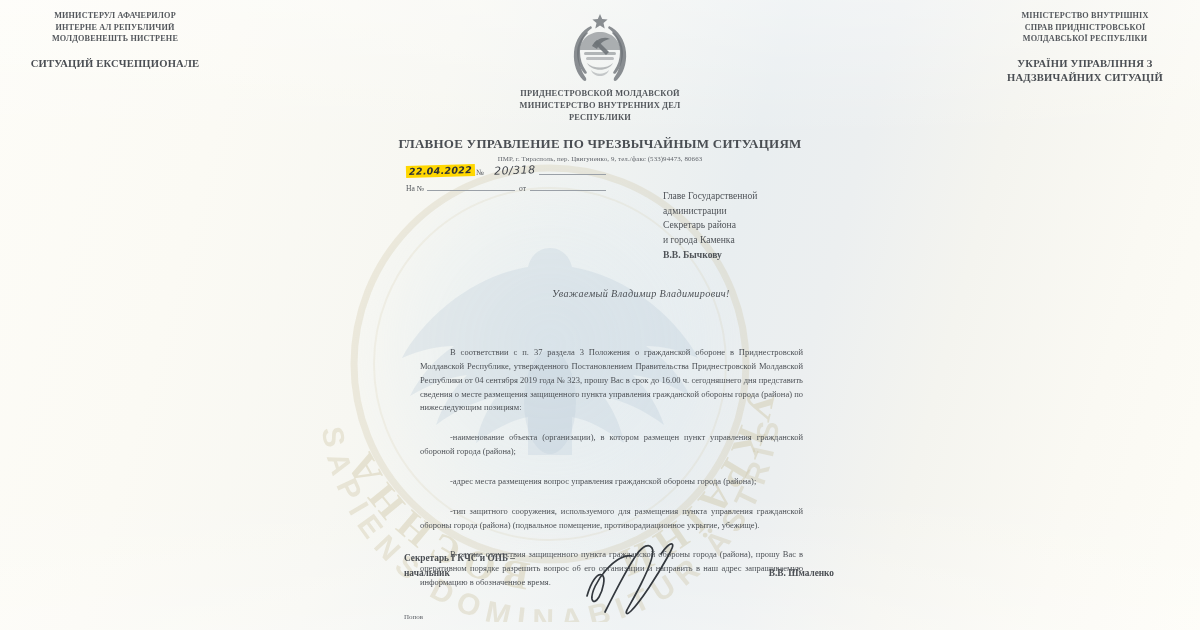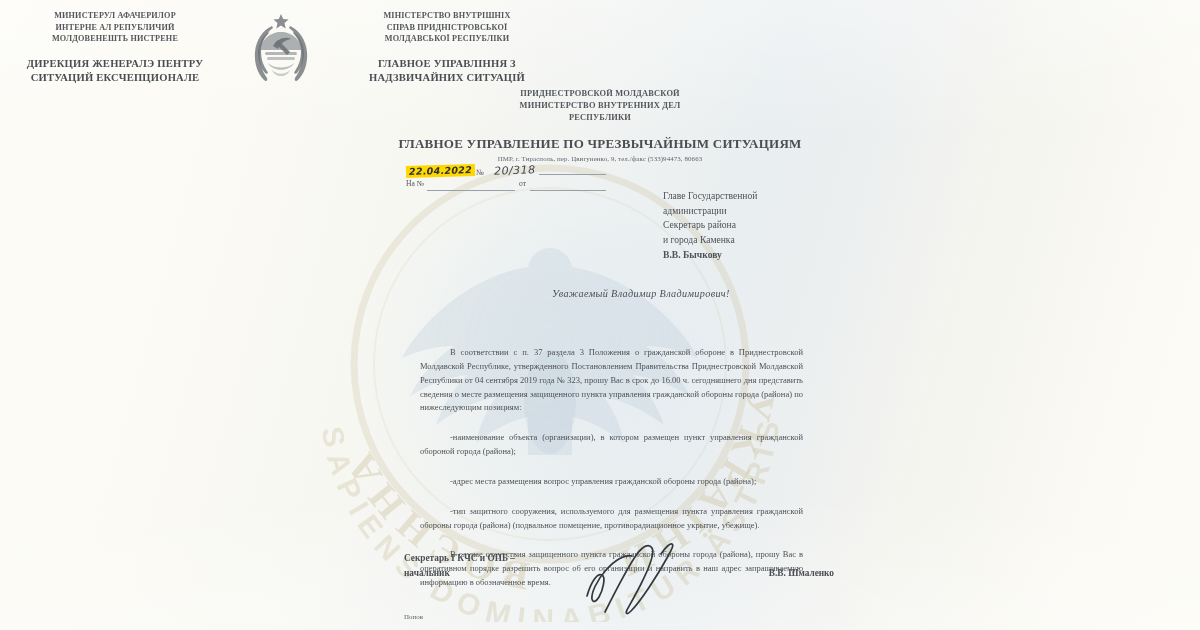--- a/index.html
+++ b/index.html
@@ -66,21 +66,21 @@
     z-index: 3;
     color: #4e5257;
   }
 
   
   .letterhead {
     position: absolute;
     left: 0; right: 0;
     top: 10px;
     display: flex;
-    justify-content: flex-start;
+    justify-content: space-between;
     align-items: flex-start;
     gap: 16px;
   }
   .lh-col {
     width: 230px;
     text-align: center;
     font-size: 8.2px;
     font-weight: bold;
     letter-spacing: .15px;
     line-height: 1.42;
@@ -166,21 +166,21 @@
     display: inline-block;
     letter-spacing: .5px;
   }
   .ref-rule {
     flex: 1;
     border-bottom: 1px solid #9aa0a7;
     margin-left: 4px;
     margin-bottom: 2px;
     height: 1px;
   }
-  .ref-row2 { display:flex; height:14px; margin-top:2px; }
+  .ref-row2 { display:flex; align-items:flex-end; height:14px; margin-top:2px; }
   .ref-row2 .lbl { font-size: 7.6px; }
   .ref-row2 .r1 { width: 88px; border-bottom: 1px solid #9aa0a7; margin: 0 4px 2px 3px; }
   .ref-row2 .r2 { flex: 1; border-bottom: 1px solid #9aa0a7; margin: 0 0 2px 4px; }
 
   
   .addressee {
     position: absolute;
     left: 663px;
     top: 189px;
     width: 230px;
@@ -295,21 +295,20 @@
 
   <div class="content">
 
     <div class="letterhead">
 
       <div class="lh-col">
         <div>МИНИСТЕРУЛ АФАЧЕРИЛОР</div>
         <div>ИНТЕРНЕ АЛ РЕПУБЛИЧИЙ</div>
         <div>МОЛДОВЕНЕШТЬ НИСТРЕНЕ</div>
         <div class="sub">
-          <div>ДИРЕКЦИЯ ЖЕНЕРАЛЭ ПЕНТРУ</div>
           <div>СИТУАЦИЙ ЕКСЧЕПЦИОНАЛЕ</div>
         </div>
       </div>
 
       <div class="lh-emblem">
         <svg width="66" height="72" viewBox="0 0 66 72" xmlns="http://www.w3.org/2000/svg">
           <g fill="#6e7378" fill-opacity="0.80">
 
             <path d="M33 2 l2.2 5 5.4 .5 -4.1 3.6 1.2 5.3 -4.7 -2.8 -4.7 2.8 1.2 -5.3 -4.1 -3.6 5.4 -.5 z"></path>
 
@@ -330,21 +329,21 @@
             <path d="M24 58 c 5 5 13 5 18 0 c -3 8 -15 8 -18 0 z" fill-opacity="0.35"></path>
           </g>
         </svg>
       </div>
 
       <div class="lh-col">
         <div>МІНІСТЕРСТВО ВНУТРІШНІХ</div>
         <div>СПРАВ ПРИДНІСТРОВСЬКОЇ</div>
         <div>МОЛДАВСЬКОЇ РЕСПУБЛІКИ</div>
         <div class="sub">
-          <div>ГЛАВНОЕ УПРАВЛІННЯ З</div>
+          <div>УКРАЇНИ УПРАВЛІННЯ З</div>
           <div>НАДЗВИЧАЙНИХ СИТУАЦІЙ</div>
         </div>
       </div>
     </div>
 
     <div class="center-block">
       <div class="min">
         <div>ПРИДНЕСТРОВСКОЙ МОЛДАВСКОЙ</div>
         <div>МИНИСТЕРСТВО ВНУТРЕННИХ ДЕЛ</div>
         <div>РЕСПУБЛИКИ</div>

